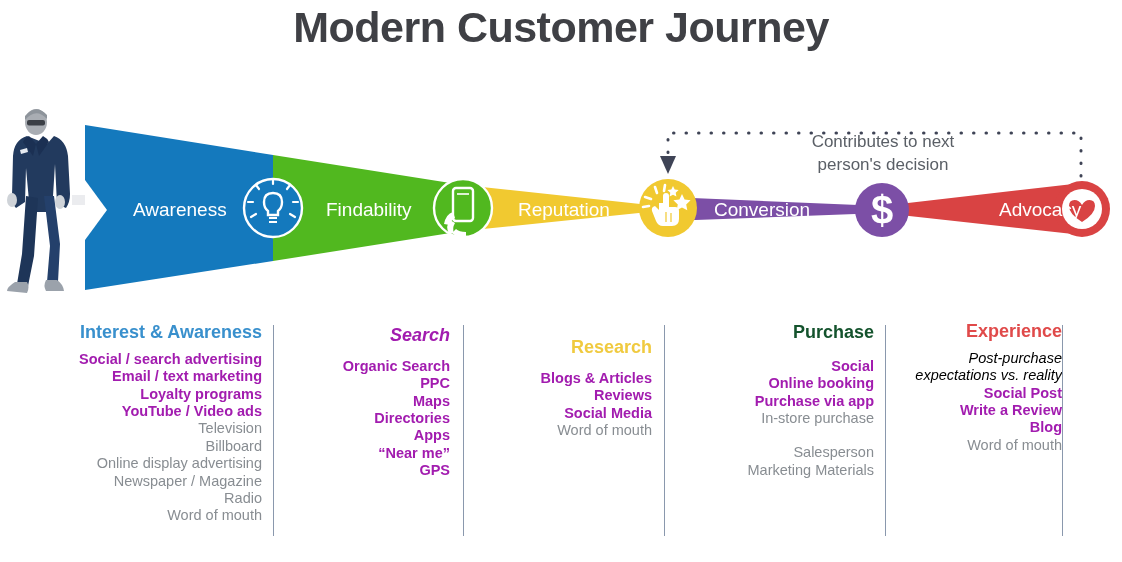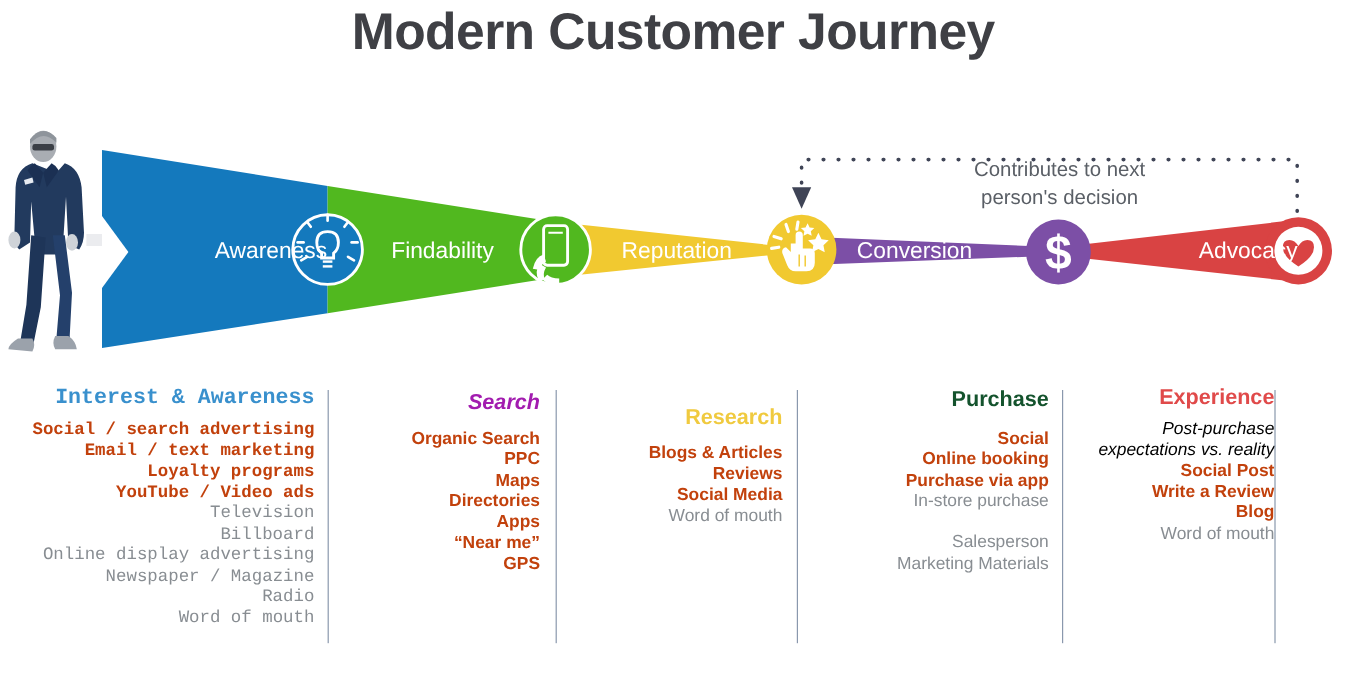--- a/index.html
+++ b/index.html
@@ -39,21 +39,21 @@
 
   
   .stage-label {
     position: absolute;
     color: #ffffff;
     font-size: 19px;
     font-weight: 400;
     white-space: nowrap;
     line-height: 1;
   }
-  #lbl-awareness  { left: 133px; top: 200px; margin-left: 46px; }
+  #lbl-awareness  { left: 133px; top: 200px; }
   #lbl-findability{ left: 326px; top: 200px; }
   #lbl-reputation { left: 518px; top: 200px; }
   #lbl-conversion { left: 714px; top: 200px; }
   #lbl-advocacy   { left: 963px; top: 200px; margin-left: 36px; }
 
   
   #annotation {
     position: absolute;
     left: 780px; top: 111px;
     width: 206px;
@@ -81,27 +81,27 @@
     white-space: nowrap;
     line-height: 1.1;
   }
   .col-items { margin-top: 8px; }
   .item {
     font-size: 14.5px;
     line-height: 17.4px;
     color: #3f4045;
     white-space: nowrap;
   }
-  .item.bold  { font-weight: bold; color: #c2410c; text-align: right; }
+  .item.bold  { font-weight: bold; color: #a21caf; text-align: right; }
   .item.light { font-weight: normal; color: #888d92; }
   .item.italic{ font-style: italic; color: #000000; font-weight: normal; }
   .item.spacer{ height: 17px; }
 
   
-  #col-0 { left: 0px;   width: 262px; font-family: Liberation Mono, monospace; }
+  #col-0 { left: 0px;   width: 262px; }
   #col-1 { left: 282px; width: 168px; }
   #col-2 { left: 472px; width: 180px; }
   #col-3 { left: 672px; width: 202px; }
   #col-4 { left: 894px; width: 168px; }
 
   #col-0 .col-head { margin-top: 1px; }
   #col-1 .col-head { margin-top: 4px; }
   #col-2 .col-head { margin-top: 16px; }
   #col-3 .col-head { margin-top: 1px; }
   #col-4 .col-head { margin-top: 0px; }

